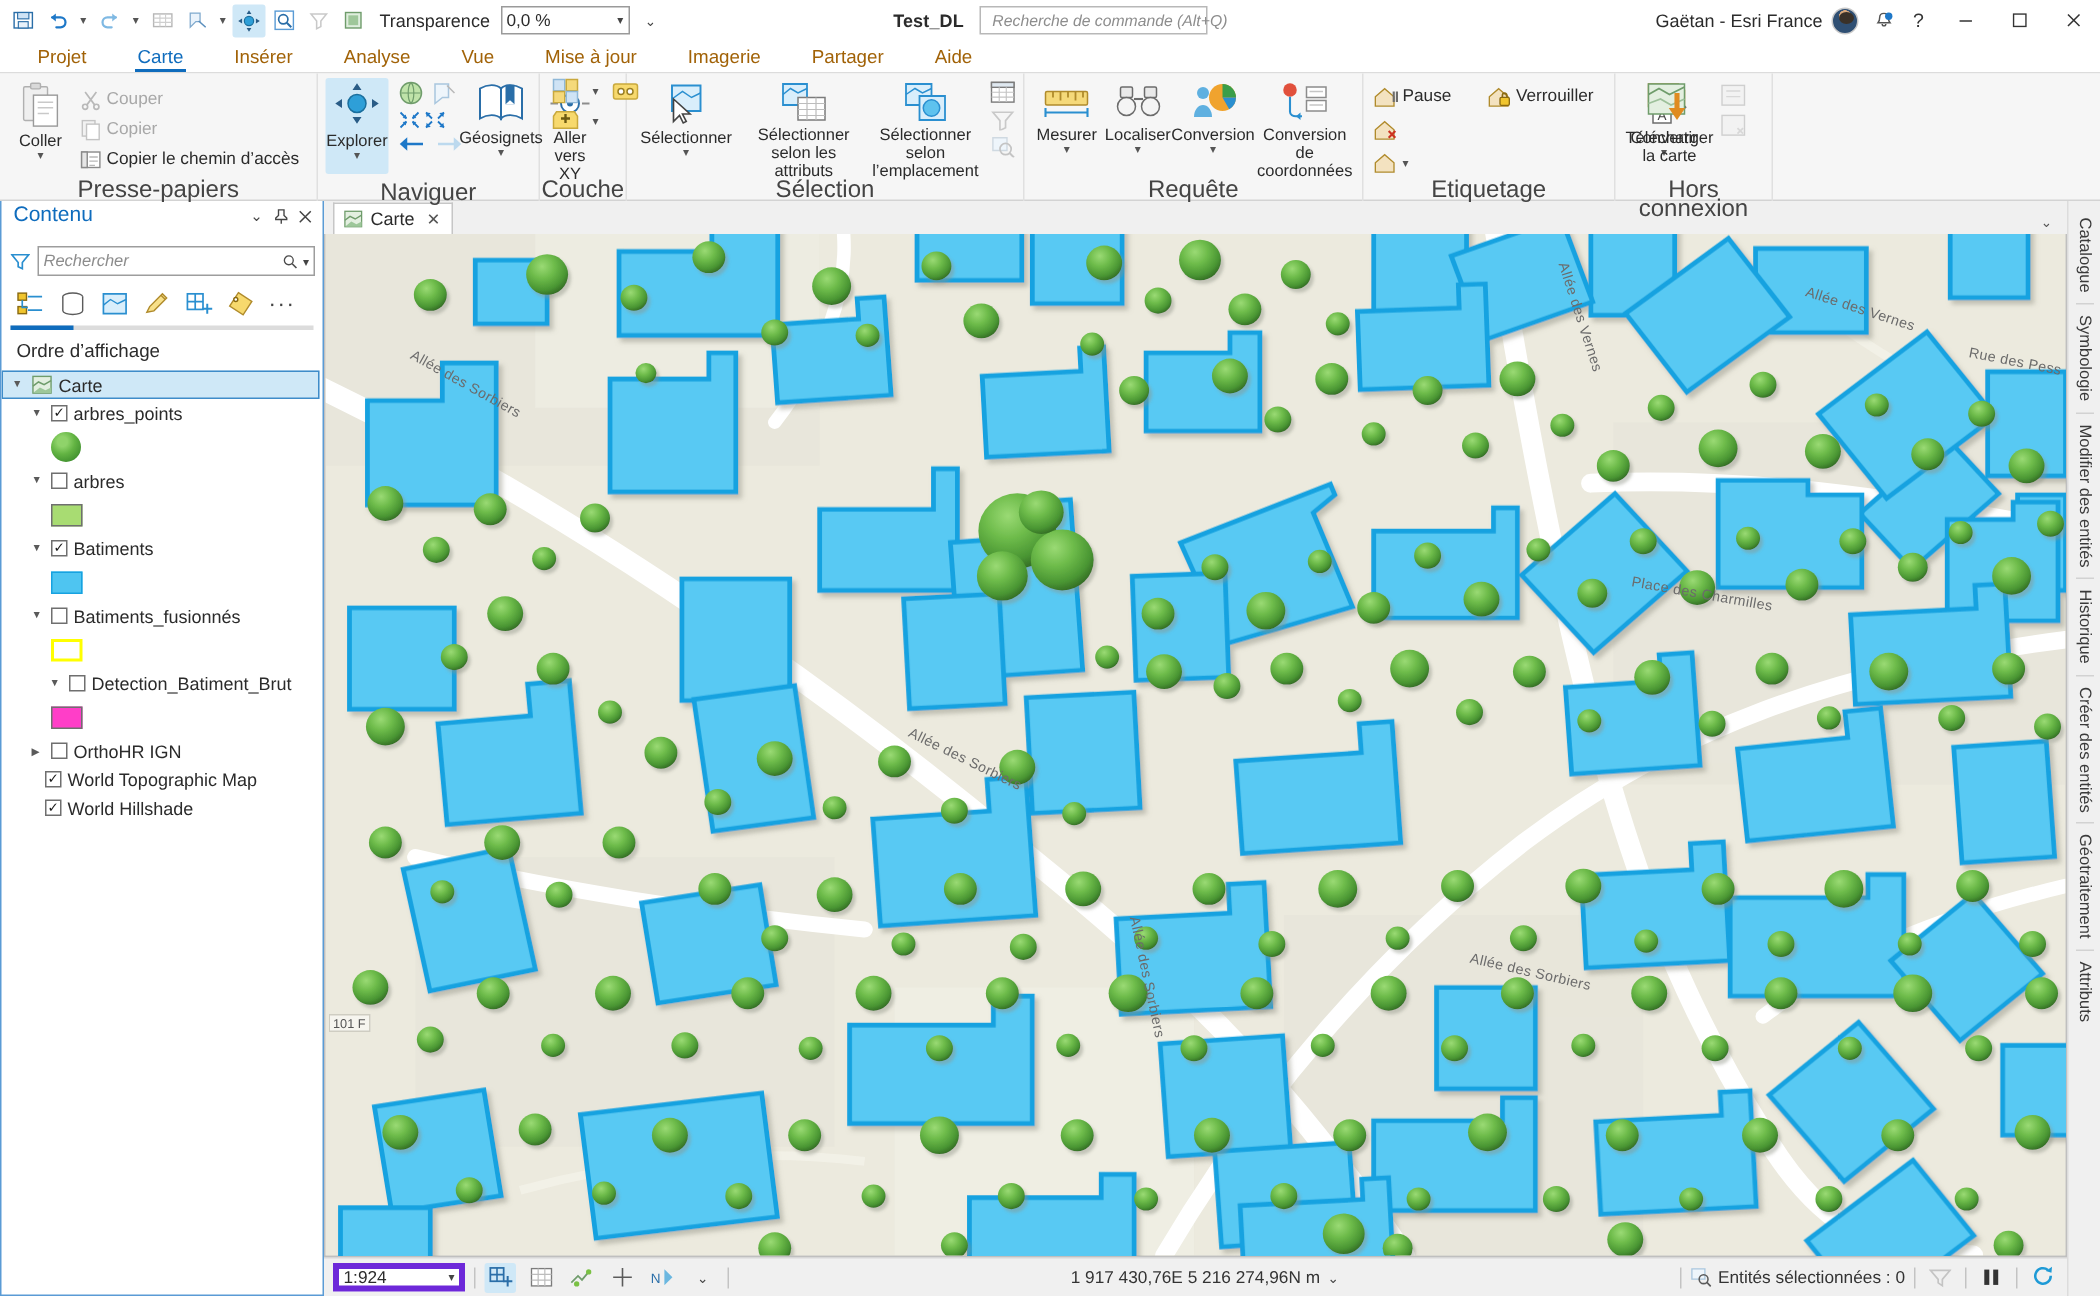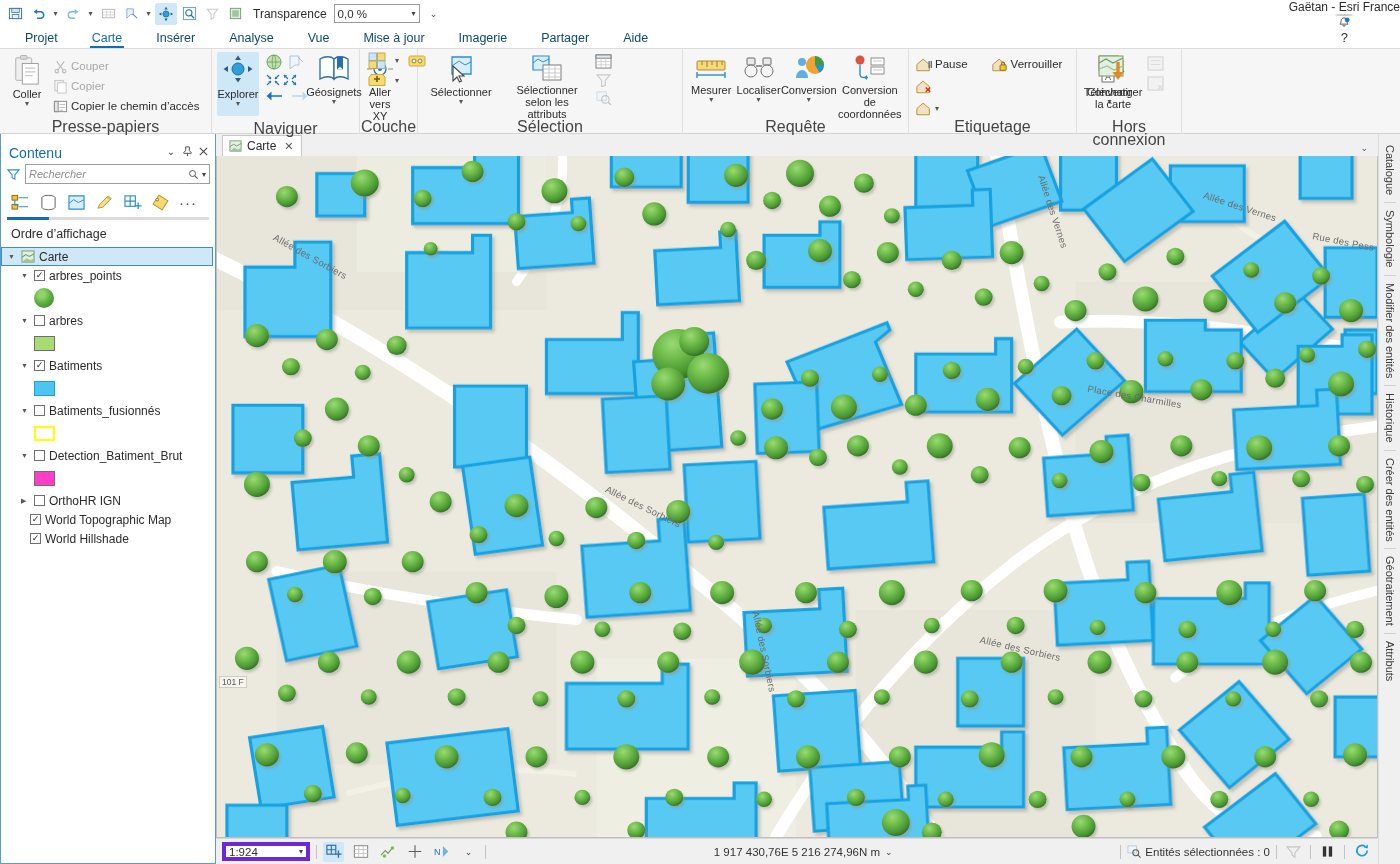--- a/index.html
+++ b/index.html
@@ -30,37 +30,37 @@
   .qat-more { width:18px; height:22px; display:flex; align-items:center; justify-content:center;
               font-size:9px; color:#444; margin-left:4px;}
 
   .title-center { position:absolute; left:0; right:0; display:flex; justify-content:center;
                   align-items:center; gap:10px; pointer-events:none; }
   .proj-name { font-size:12px; font-weight:bold; color:#2b2b2b; letter-spacing:.1px;}
   .cmdsearch { width:152px; height:19px; border:1px solid #b8b8b8; background:#fff;
                display:flex; align-items:center; gap:4px; padding:0 4px; pointer-events:auto;}
   .cmdsearch .txt { font-size:10.5px; color:#8d8d8d; font-style:italic; white-space:nowrap;}
 
-  .title-right { margin-left:auto; display:flex; align-items:center; height:27px;flex-direction:column; }
+  .title-right { margin-left:auto; display:flex; align-items:center; height:27px; }
   .user { font-size:12px; color:#2b2b2b; white-space:nowrap; }
   .avatar { width:18px; height:18px; border-radius:50%; margin:0 7px 0 6px;
             background:radial-gradient(circle at 50% 30%, #d8a77a 0 28%, #2f4f73 30% 100%);
             border:1px solid #c9c9c9; position:relative; overflow:hidden;}
   .avatar:after{content:"";position:absolute;left:4px;top:2px;width:10px;height:8px;border-radius:50%;
                 background:#3a3128;}
   .bell { width:20px; height:27px; display:flex; align-items:center; justify-content:center;}
   .qmark{ width:26px; height:27px; display:flex; align-items:center; justify-content:center;
           font-size:13px; color:#333;}
   .wbtn { width:36px; height:27px; display:flex; align-items:center; justify-content:center;
           font-size:11px; color:#333;}
 
   
   .tabs { height:22px; display:flex; align-items:flex-end; padding-left:8px; background:#fff;
           border-bottom:1px solid #dcdcdc;}
-  .tab { font-size:12.5px; color:#0c4a6e; padding:0 17px 3px 17px; position:relative; white-space:nowrap;}
+  .tab { font-size:12.5px; color:#a16207; padding:0 17px 3px 17px; position:relative; white-space:nowrap;}
   .tab.active { color:#0f6cbd; font-weight:normal; }
   .tab.active:after { content:""; position:absolute; left:15px; right:15px; bottom:0;
                       height:2px; background:#0f6cbd; }
 
   
   .ribbon { height:85px; background:#f6f6f6; display:flex; border-bottom:1px solid #d3d3d3;
             position:relative; }
   .grp { height:85px; position:relative; display:flex; flex-direction:column;
          border-right:1px solid #e0e0e0; }
   .grp .body { flex:1; display:flex; align-items:flex-start; padding:3px 5px 0 5px; gap:2px;}
@@ -76,21 +76,21 @@
   .small-row.dis .lbl { color:#a8a8a8;}
   .col { display:flex; flex-direction:column; justify-content:flex-start;}
   .icn { display:inline-flex; align-items:center; justify-content:center;}
 
   
   .main { flex:1; display:flex; min-height:0; background:#f0f0f0; }
 
   
   .pane { width:216px; background:#fff; border:1px solid #5a9bd5; border-top:none;
           display:flex; flex-direction:column; margin:0; }
-  .pane-hd { height:27px; display:flex; align-items:flex-end; padding:0 4px 0 8px; }
+  .pane-hd { height:27px; display:flex; align-items:flex-start; padding:0 4px 0 8px; }
   .pane-hd .ttl { font-size:14px; color:#0f6cbd; flex:1; }
   .pane-hd .ic { width:16px; height:20px; display:flex; align-items:center; justify-content:center;
                  color:#444; font-size:10px; }
   .pane-search { height:26px; display:flex; align-items:center; padding:0 5px 0 6px; gap:5px;}
   .sbox { flex:1; height:20px; border:1px solid #9d9d9d; background:#fff; display:flex;
           align-items:center; padding:0 3px; gap:3px;}
   .sbox .ph { flex:1; font-size:11px; color:#8d8d8d; font-style:italic;}
   .pane-tools { height:30px; display:flex; align-items:center; gap:2px; padding:0 6px;}
   .pane-tools .t { width:26px; height:24px; display:flex; align-items:center; justify-content:center;}
   .pane-underline { height:3px; margin:0 6px 4px 6px; background:#dcdcdc; position:relative;}
@@ -211,20 +211,30 @@
           </svg>
       </div>
       <span class="transp-label">Transparence</span>
       <div class="transp-combo">
         <span class="cv">0,0 %</span>
         <span class="ar">▾</span>
       </div>
       <div class="qat-more">⌄</div>
     </div>
 
+    <div class="title-center">
+      <span class="proj-name">Test_DL</span>
+      <div class="cmdsearch">
+        <svg width="11" height="11" viewBox="0 0 16 16">
+            <circle cx="6.6" cy="6.6" r="4.3" fill="none" stroke="#5b5b5b" stroke-width="1.3"></circle>
+            <path d="M9.9 9.9 14 14" stroke="#5b5b5b" stroke-width="1.5"></path>
+          </svg>
+        <span class="txt">Recherche de commande (Alt+Q)</span>
+      </div>
+    </div>
 
     <div class="title-right">
       <span class="user">Gaëtan - Esri France</span>
       <div class="avatar"></div>
       <div class="bell">
         <svg width="14" height="14" viewBox="0 0 16 16">
             <path d="M8 2.2c-2 0-3.3 1.4-3.3 3.2 0 2.6-.9 3.4-1.3 3.9h9.2c-.4-.5-1.3-1.3-1.3-3.9 0-1.8-1.3-3.2-3.3-3.2z" fill="none" stroke="#555" stroke-width="1.1"></path>
             <path d="M6.6 10.3a1.4 1.4 0 0 0 2.8 0" fill="none" stroke="#555" stroke-width="1.1"></path>
             <circle cx="11.6" cy="4.4" r="2.8" fill="#1e78c8"></circle>
           </svg>
@@ -445,20 +455,32 @@
             <svg width="32" height="28" viewBox="0 0 32 28">
                 <path d="M2 2h16v14H2z" fill="#d9eefb" stroke="#2a8fd0" stroke-width="1.2"></path>
                 <path d="M2 9l5-4 5 3 6-3" fill="none" stroke="#2a8fd0"></path>
                 <rect x="12" y="11" width="18" height="15" fill="#fff" stroke="#7b7b7b"></rect>
                 <path d="M12 15h18M12 19h18M12 23h18M18 11v15M24 11v15" stroke="#bdbdbd" stroke-width=".8"></path>
               </svg>
           </span>
           <span class="lbl">Sélectionner</span>
           <span class="lbl" style="margin-top:0">selon les attributs</span>
         </div>
+        <div class="big" style="width:82px">
+          <span class="icn">
+            <svg width="32" height="28" viewBox="0 0 32 28">
+                <path d="M3 2h17v14H3z" fill="#d9eefb" stroke="#2a8fd0" stroke-width="1.2"></path>
+                <path d="M3 9l6-4 5 3 6-3" fill="none" stroke="#2a8fd0"></path>
+                <path d="M12 10h17v16H12z" fill="#d9eefb" stroke="#2a8fd0" stroke-width="1.2"></path>
+                <circle cx="20" cy="18" r="5.5" fill="#5ec2ee" stroke="#2a8fd0"></circle>
+              </svg>
+          </span>
+          <span class="lbl">Sélectionner selon</span>
+          <span class="lbl" style="margin-top:0">l’emplacement</span>
+        </div>
         <div class="col" style="padding-top:2px;gap:3px">
           <span class="icn">
             <svg width="17" height="15" viewBox="0 0 18 16">
                 <rect x="1" y="1" width="16" height="14" fill="#fff" stroke="#7b7b7b"></rect>
                 <rect x="1" y="1" width="16" height="3.5" fill="#dfe8f0" stroke="#7b7b7b"></rect>
                 <path d="M1 8h16M1 11.5h16M6.5 4.5v10.5M11.5 4.5v10.5" stroke="#c4c4c4" stroke-width=".8"></path>
               </svg>
           </span>
           <span class="icn">
             <svg width="17" height="15" viewBox="0 0 18 16">
@@ -756,21 +778,21 @@
 
         <div class="row" style="padding-left:20px">
           <span class="tri">▼</span>
           <span class="ck"></span>
           <span class="lname">Batiments_fusionnés</span>
         </div>
         <div class="sym-row">
           <span class="swatch" style="background:#fff;border:2px solid #ffff00"></span>
         </div>
 
-        <div class="row" style="padding-left:20px">
+        <div class="row" style="padding-left:32px">
           <span class="tri">▼</span>
           <span class="ck"></span>
           <span class="lname">Detection_Batiment_Brut</span>
         </div>
         <div class="sym-row">
           <span class="swatch" style="background:#ff3ec8"></span>
         </div>
 
         <div class="row" style="padding-left:20px">
           <span class="tri">▶</span>

